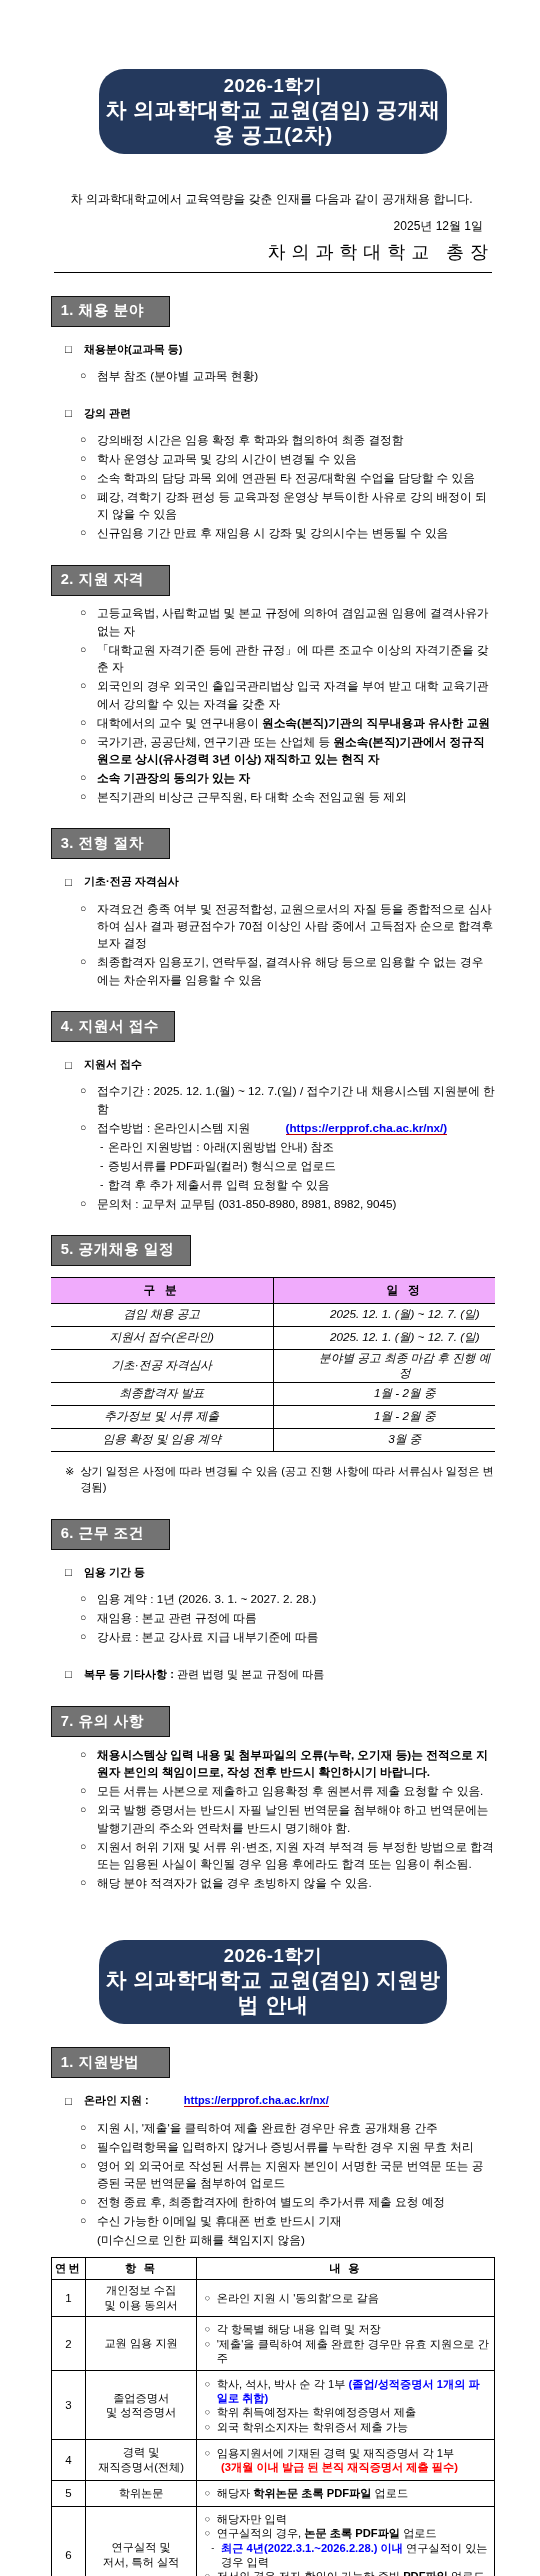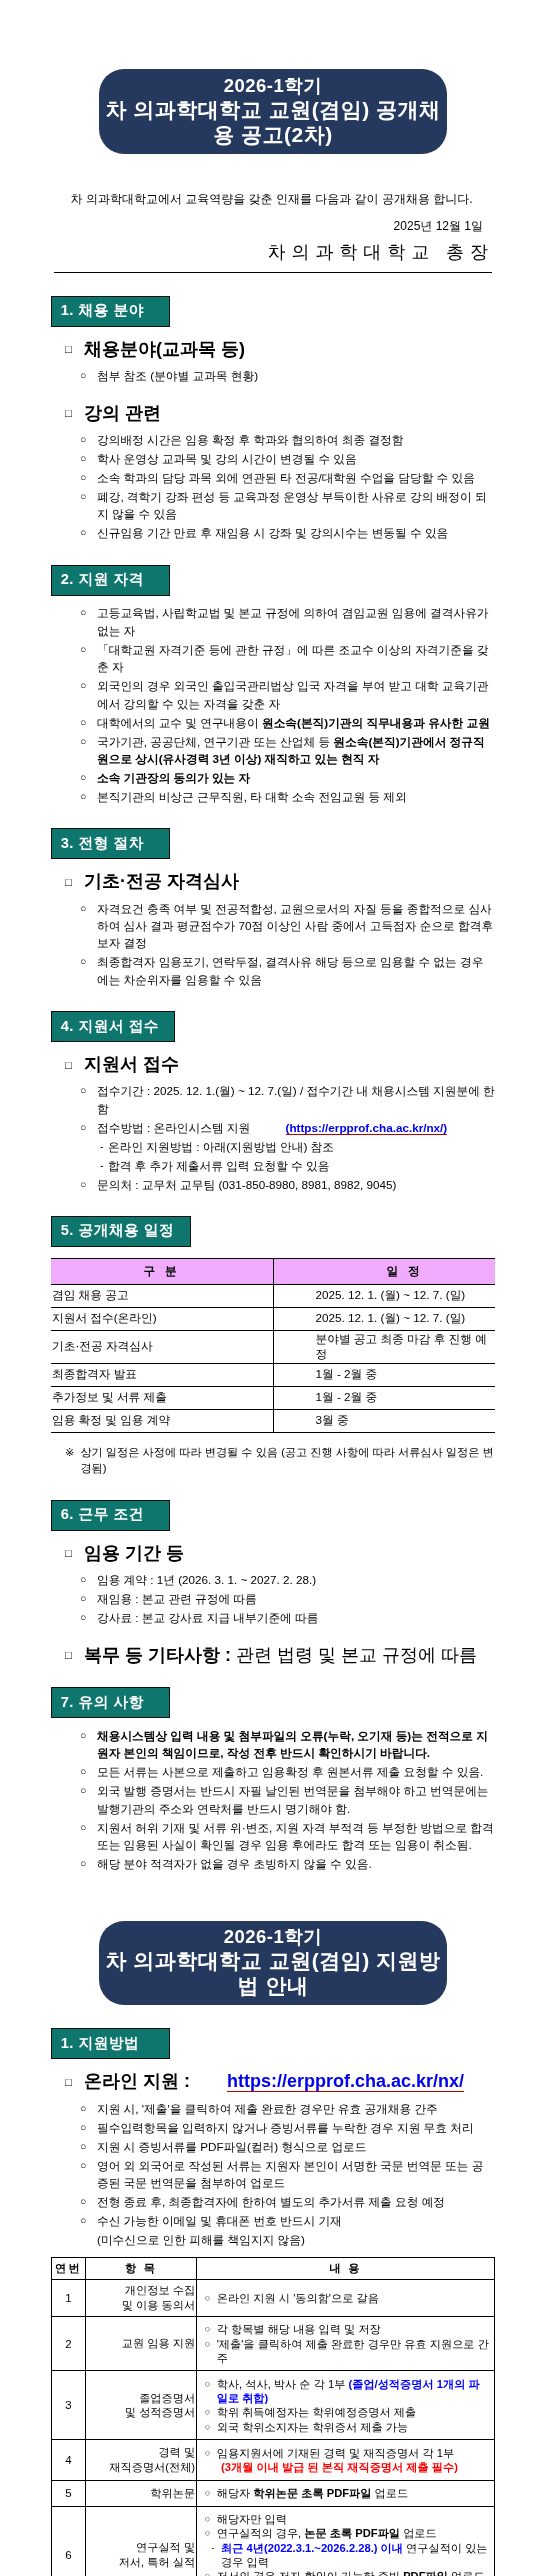--- a/index.html
+++ b/index.html
@@ -18,56 +18,56 @@
   .banner .l2{font-size:21px;font-weight:bold;line-height:25px;letter-spacing:0.5px;}
   .banner2{margin-top:48px;}
   
   .intro{margin:37px 0 0 19.6px;font-size:12px;line-height:16.4px;}
   .date-line{margin-top:11px;text-align:right;padding-right:12px;font-size:12px;line-height:16.4px;}
   .signer-line{margin-top:5.5px;text-align:right;padding-right:1.1px;
     font-size:18px;font-weight:normal;letter-spacing:0.33em;line-height:24px;}
   .rule{border:none;border-top:1.4px solid #000;margin:7.6px 0 0 3.3px;width:438px;}
   
   .sec-box{
-    display:inline-block;background:#0f766e;border:1.1px solid #101010;
+    display:inline-block;background:#737373;border:1.1px solid #101010;
     color:#fff;font-size:14.7px;font-weight:bold;letter-spacing:0.5px;
     padding:4.4px 15.3px 5.5px 8.7px;margin-top:23px;min-width:93px;
   }
   
   .h-sq{position:relative;margin-top:13px;padding-left:33px;
-    font-size:18px;font-weight:bold;line-height:18.5px;}
+    font-size:11px;font-weight:bold;line-height:18.5px;}
   .h-sq::before{content:"□";position:absolute;left:14px;top:0.5px;font-weight:normal;font-size:11.5px;}
   .h-sq .normal{font-weight:normal;}
   .gap-top{margin-top:19.6px;}
   .li{position:relative;margin-top:1.6px;padding-left:46px;font-size:11.7px;line-height:17.4px;}
   .li::before{content:"○";position:absolute;left:29px;top:0;font-size:10.4px;}
   .li.first{margin-top:8.7px;}
   .li.dash{padding-left:57px;}
   .li.dash::before{content:"-";left:49px;}
   .li.no-mark{padding-left:46px;}
   .li.no-mark::before{content:"";}
   .b{font-weight:bold;}
   .link{color:#0000ee;font-weight:bold;text-decoration:none;border-bottom:1.1px solid #c00000;margin-left:32px;}
   
   .schedule{width:100%;border-collapse:collapse;margin-top:11px;
     border-top:1.6px solid #000;border-bottom:1.6px solid #000;font-size:11.7px;}
   .schedule th{background:#f0abfc;font-weight:bold;height:23px;border-bottom:0.8px solid #000;
     letter-spacing:3.3px;}
-  .schedule td{height:20px;text-align:left;border-bottom:0.5px solid #000;}
+  .schedule td{height:20px;text-align:center;border-bottom:0.5px solid #000;font-style:italic;}
   .schedule tr:last-child td{border-bottom:none;}
   .schedule .c2{border-left:0.8px solid #000;padding-left:42px;}
   .schedule col.c-left{width:50%;}
   .tbl-note{position:relative;margin-top:11px;padding-left:29.4px;font-size:11.2px;line-height:16.4px;}
   .tbl-note::before{content:"※";position:absolute;left:14px;top:0;}
   
   .docs{width:100%;border-collapse:collapse;border:1.6px solid #000;margin-top:8.7px;font-size:11.2px;}
   .docs th,.docs td{border:0.8px solid #000;}
   .docs th{height:19px;font-weight:bold;letter-spacing:2.2px;}
   .docs td.no{width:31px;text-align:center;font-size:11.5px;}
-  .docs td.item{width:108px;text-align:right;line-height:14.7px;padding:3.3px 1.1px;}
+  .docs td.item{width:108px;text-align:center;line-height:14.7px;padding:3.3px 1.1px;}
   .docs td.cont{padding:4.9px 3.3px 5.5px 6.5px;}
   .cl{position:relative;padding-left:13px;line-height:14px;margin-top:0.5px;}
   .cl::before{content:"○";position:absolute;left:1.1px;top:0;font-size:9.3px;}
   .cl.dash{padding-left:17.4px;}
   .cl.dash::before{content:"-";left:7.6px;}
   .cl.no-mark{padding-left:17.4px;}
   .cl.no-mark::before{content:"";}
   .blue{color:#0000ff;font-weight:bold;}
   .red{color:#ff0000;font-weight:bold;}
 </style>
@@ -108,20 +108,21 @@
   <div><span class="sec-box">3. 전형 절차</span></div>
   <div class="h-sq">기초·전공 자격심사</div>
   <div class="li first">자격요건 충족 여부 및 전공적합성, 교원으로서의 자질 등을 종합적으로 심사하여 심사 결과 평균점수가 70점 이상인 사람 중에서 고득점자 순으로 합격후보자 결정</div>
   <div class="li">최종합격자 임용포기, 연락두절, 결격사유 해당 등으로 임용할 수 없는 경우에는 차순위자를 임용할 수 있음</div>
 
   <div><span class="sec-box">4. 지원서 접수</span></div>
   <div class="h-sq">지원서 접수</div>
   <div class="li first">접수기간 : 2025. 12. 1.(월) ~ 12. 7.(일) / 접수기간 내 채용시스템 지원분에 한함</div>
   <div class="li"><span>접수방법 : 온라인시스템 지원 </span><a class="link" href="#">(https://erpprof.cha.ac.kr/nx/)</a></div>
   <div class="li dash">온라인 지원방법 : 아래(지원방법 안내) 참조</div>
+  <div class="li dash">증빙서류를 PDF파일(컬러) 형식으로 업로드</div>
   <div class="li dash">합격 후 추가 제출서류 입력 요청할 수 있음</div>
   <div class="li">문의처 : 교무처 교무팀 (031-850-8980, 8981, 8982, 9045)</div>
 
   <div><span class="sec-box">5. 공개채용 일정</span></div>
   <table class="schedule">
     <colgroup>
         <col class="c-left">
         <col>
       </colgroup>
     <tbody>
@@ -173,21 +174,20 @@
 
   <div class="banner banner2">
     <div class="l1">2026-1학기</div>
     <div class="l2">차 의과학대학교 교원(겸임) 지원방법 안내</div>
   </div>
 
   <div><span class="sec-box">1. 지원방법</span></div>
   <div class="h-sq"><span>온라인 지원 : </span><a class="link" href="#">https://erpprof.cha.ac.kr/nx/</a></div>
   <div class="li first">지원 시, '제출'을 클릭하여 제출 완료한 경우만 유효 공개채용 간주</div>
   <div class="li">필수입력항목을 입력하지 않거나 증빙서류를 누락한 경우 지원 무효 처리</div>
-  <div class="li">지원 시 증빙서류를 PDF파일(컬러) 형식으로 업로드</div>
   <div class="li">영어 외 외국어로 작성된 서류는 지원자 본인이 서명한 국문 번역문 또는 공증된 국문 번역문을 첨부하여 업로드</div>
   <div class="li">전형 종료 후, 최종합격자에 한하여 별도의 추가서류 제출 요청 예정</div>
   <div class="li">수신 가능한 이메일 및 휴대폰 번호 반드시 기재</div>
   <div class="li no-mark">(미수신으로 인한 피해를 책임지지 않음)</div>
 
   <table class="docs">
     <tbody>
         <tr>
       <th>연번</th>
       <th>항 목</th>

